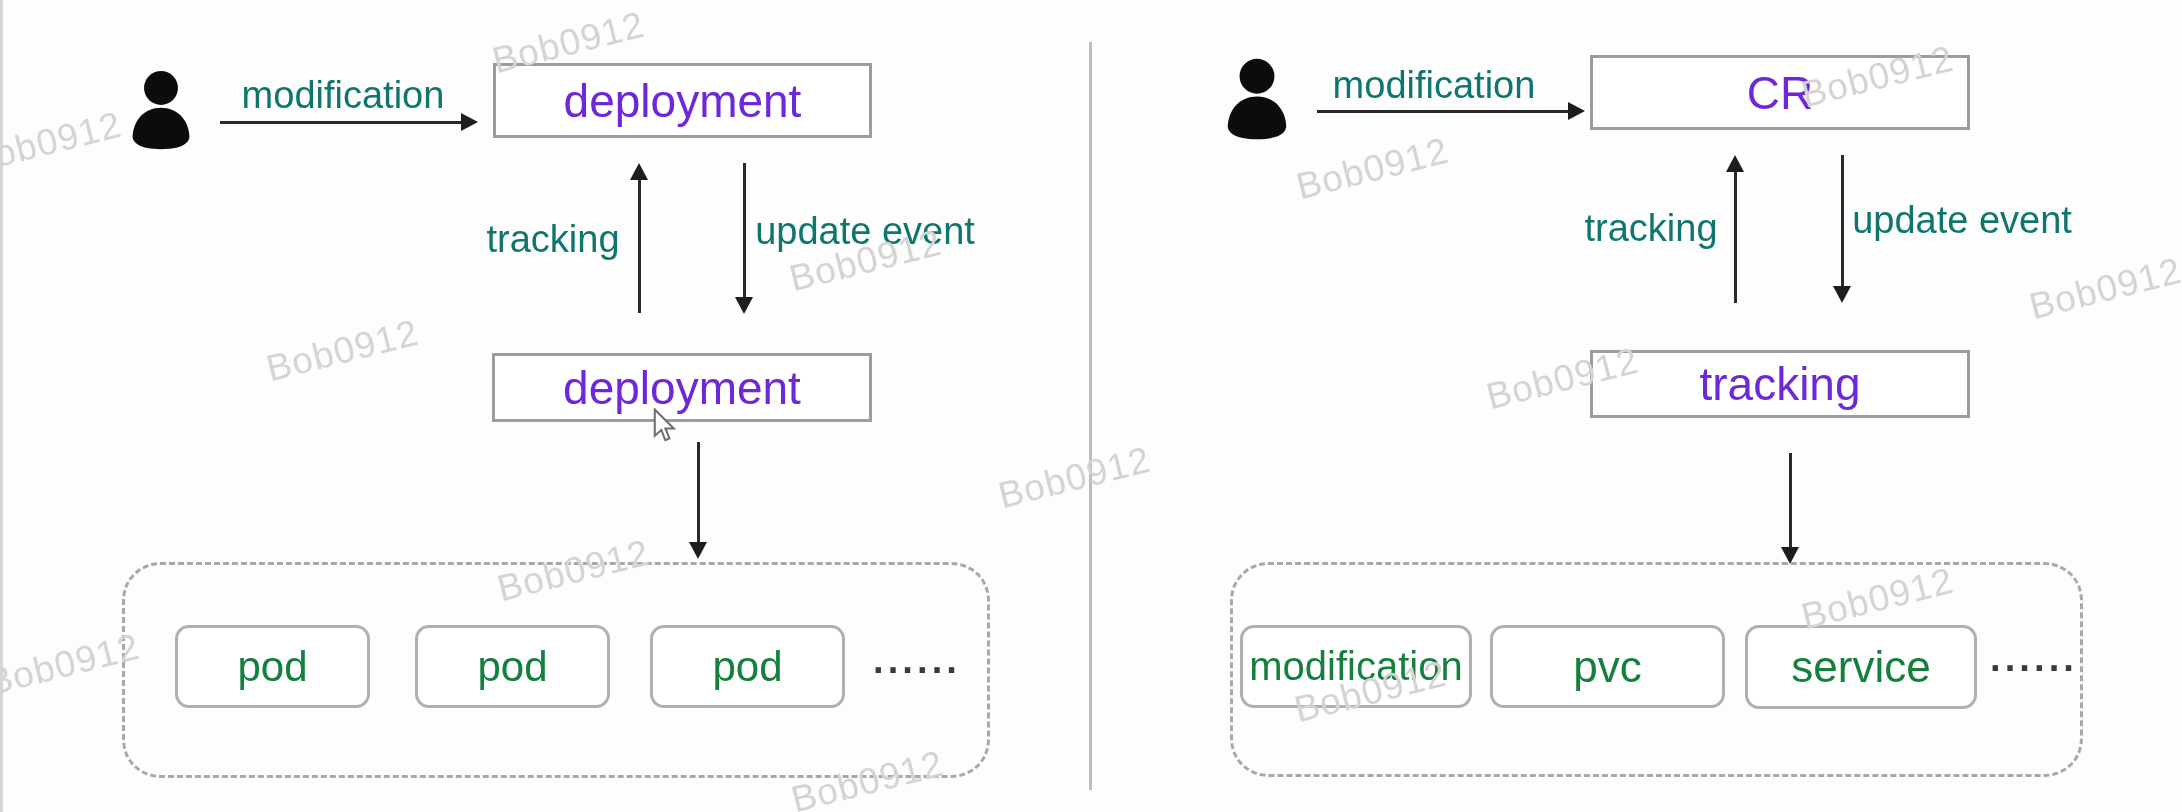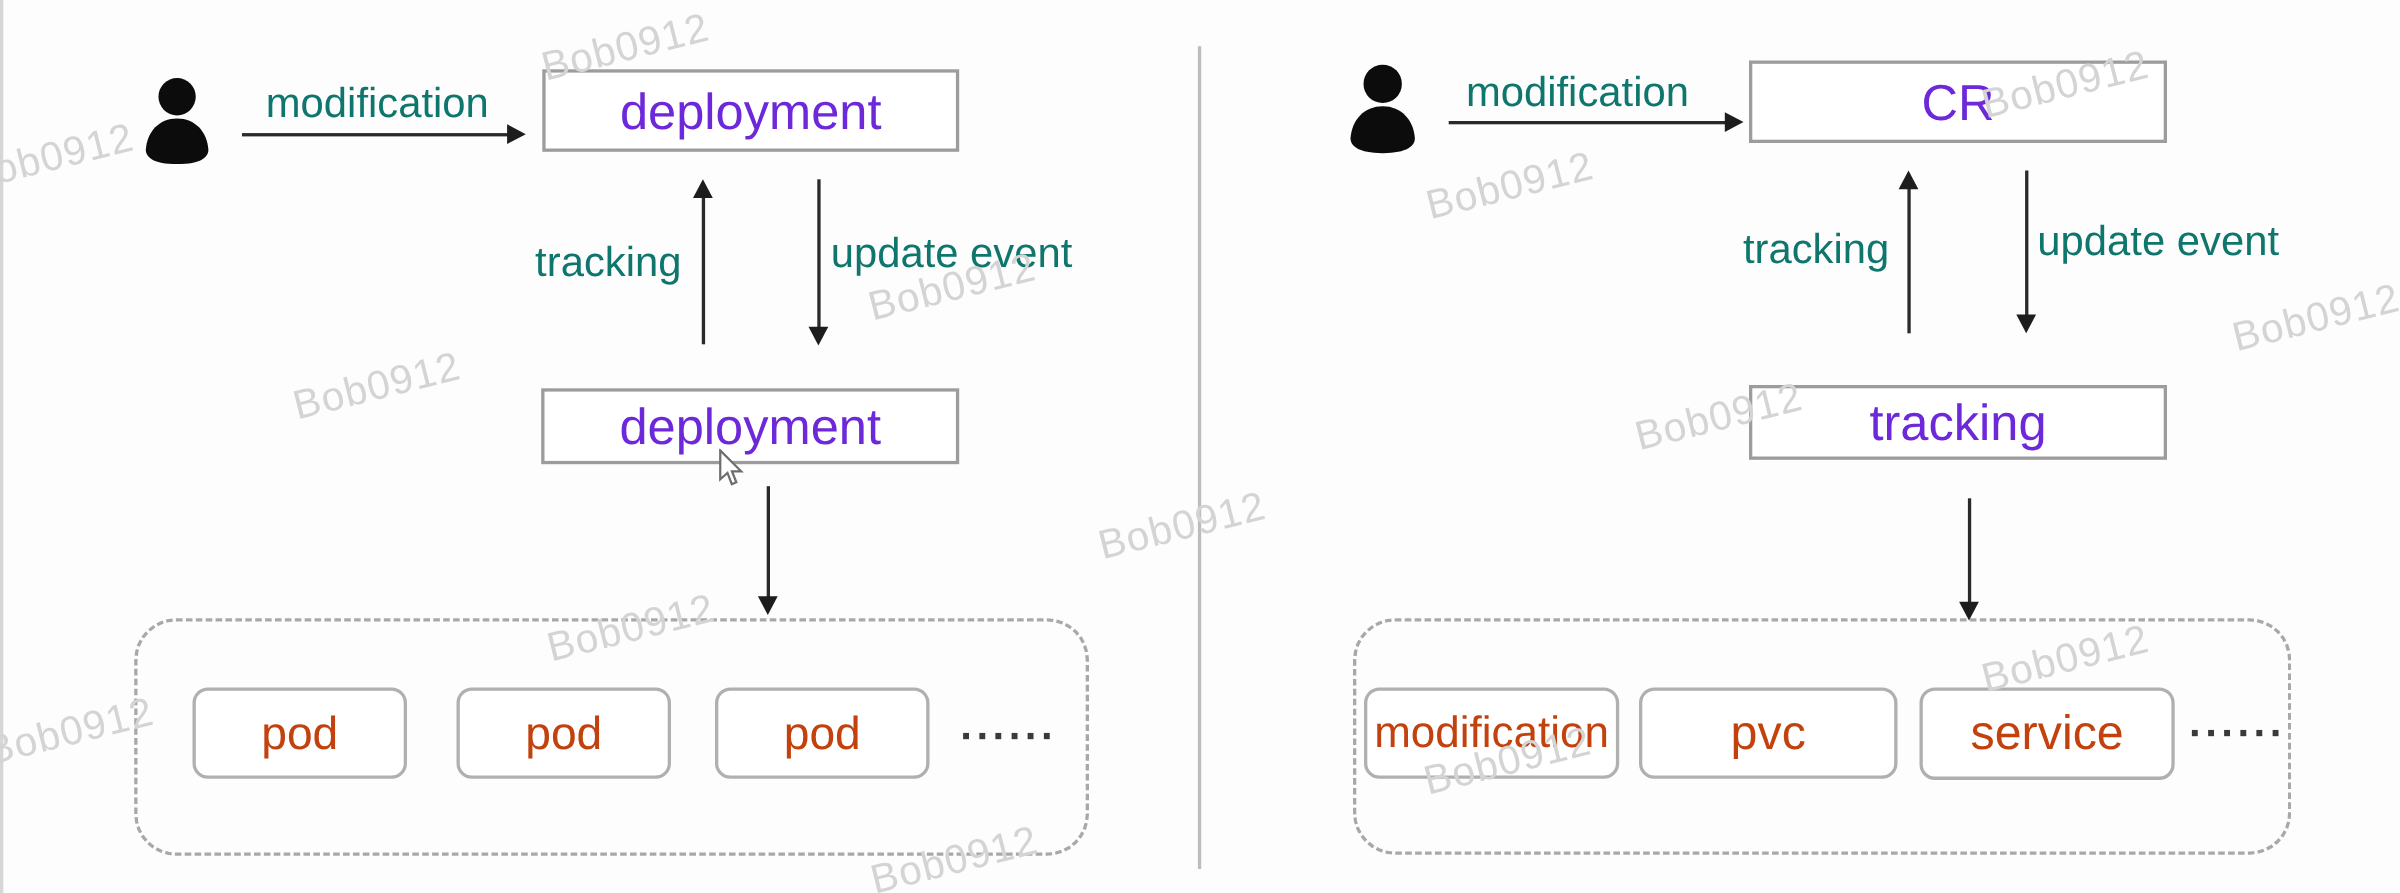--- a/index.html
+++ b/index.html
@@ -14,21 +14,21 @@
   
   .big-box{
     position:absolute;background:#ffffff;border:3px solid #9c9c9c;
     display:flex;align-items:center;justify-content:center;
     font-size:46px;color:#6d28d9;box-sizing:border-box;
   }
   
   .small-box{
     position:absolute;background:#ffffff;border:3px solid #b0b0b0;border-radius:14px;
     display:flex;align-items:center;justify-content:center;
-    font-size:42px;color:#c2410c;box-sizing:border-box;
+    font-size:42px;color:#15803d;box-sizing:border-box;
   }
   .dashed-box{
     position:absolute;border:3px dashed #a8a8a8;border-radius:38px;
     box-sizing:border-box;background:transparent;
   }
   .lbl{
     position:absolute;transform:translate(-50%,-50%);
     font-size:38px;color:#0f766e;white-space:nowrap;
   }
   .dots{

